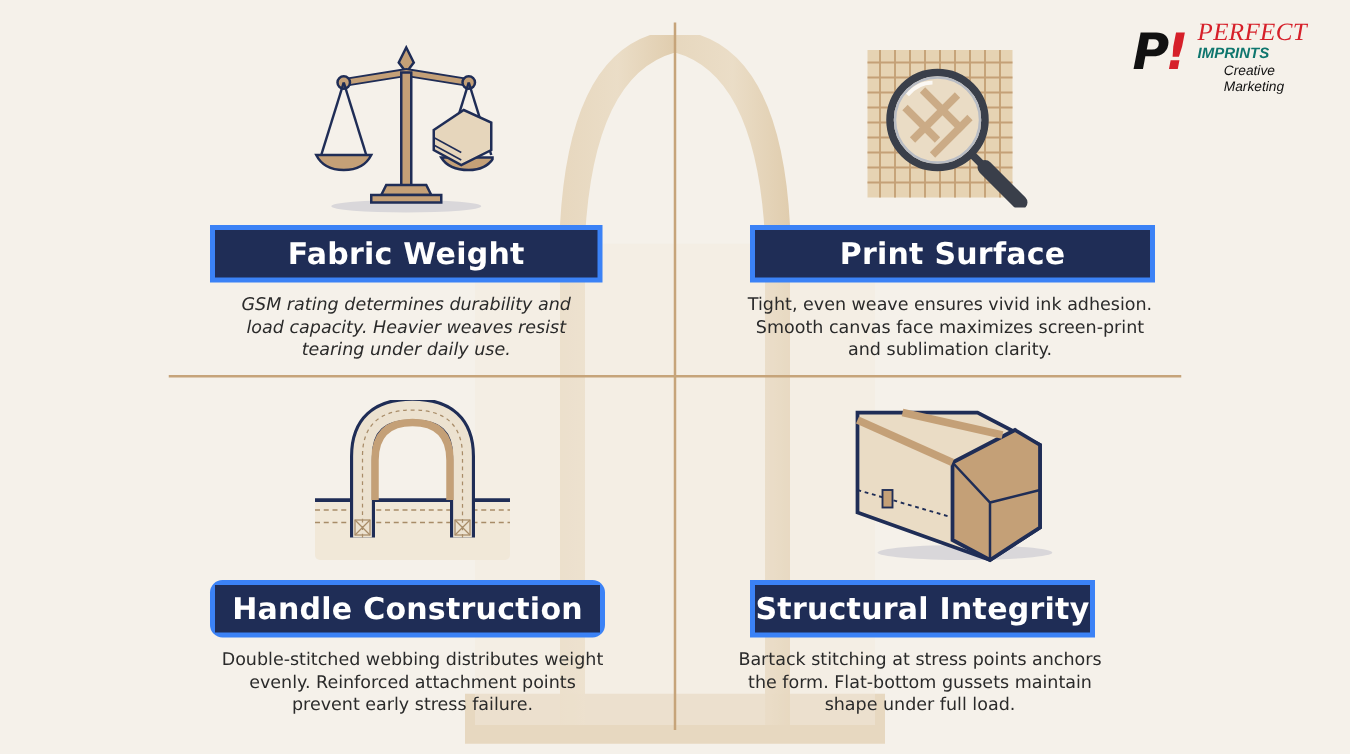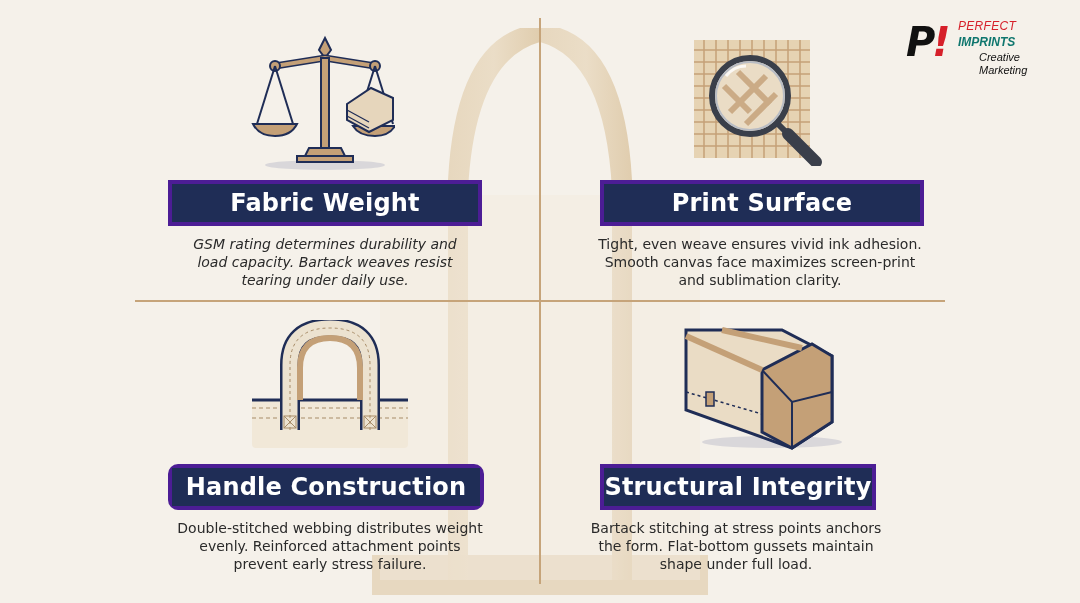--- a/index.html
+++ b/index.html
@@ -17,28 +17,28 @@
 
   
   .divider-v { position: absolute; left: 539px; top: 18px; width: 2px; height: 566px; background: #c6a47a; }
   .divider-h { position: absolute; left: 135px; top: 300px; width: 810px; height: 2px; background: #c6a47a; }
 
   
   .logo { position: absolute; left: 906px; top: 18px; width: 160px; height: 52px; }
   .logo-mark { position: absolute; left: 0; top: 4px; font-family: "DejaVu Sans", sans-serif; font-weight: bold; font-style: italic; font-size: 40px; line-height: 40px; color: #111; letter-spacing: -3px; }
   .logo-mark .bang { color: #d6202a; }
   .logo-text { position: absolute; left: 52px; top: 0; }
-  .logo-l1 { font-family: Liberation Sans, sans-serif; font-style: italic; color: #d6202a; font-size: 12px; line-height: 16px; letter-spacing: 0.3px; }
+  .logo-l1 { font-family: Liberation Serif, serif; font-style: italic; color: #d6202a; font-size: 20px; line-height: 16px; letter-spacing: 0.3px; }
   .logo-l2 { font-family: "Liberation Sans", sans-serif; font-style: italic; font-weight: bold; color: #0f766e; font-size: 12px; line-height: 17px; }
   .logo-l3 { font-family: "Liberation Sans", sans-serif; font-style: italic; color: #111; font-size: 11px; line-height: 13px; margin-left: 21px; }
 
   
   .banner {
     position: absolute; height: 46px;
-    background: #4c1d95; padding: 4px;
+    background: #3b82f6; padding: 4px;
   }
   .banner-inner {
     width: 100%; height: 100%; background: #1f2d56;
     display: flex; align-items: center; justify-content: center;
     color: #ffffff; font-family: "DejaVu Sans", sans-serif; font-weight: bold; font-size: 24px;
     letter-spacing: 0.2px;
   }
   .desc {
     position: absolute; text-align: center;
     font-family: "DejaVu Sans", sans-serif; font-size: 14px; line-height: 18px; color: #2a2a2a;
@@ -162,21 +162,21 @@
     <path d="M40 8 L120 26" stroke="#c4a077" stroke-width="6"></path>
     <path d="M4 70 L80 92" stroke="#1f2d56" stroke-width="1.5" stroke-dasharray="3 3"></path>
     <rect x="24" y="70" width="8" height="14" fill="#c4a077" stroke="#1f2d56" stroke-width="1.5"></rect>
   </svg>
 
   <div class="banner" style="left:168px;top:180px;width:314px;">
     <div class="banner-inner">Fabric Weight</div>
   </div>
   <div class="desc" style="left:150px;top:235px;width:350px;font-style:italic;">
     <div>GSM rating determines durability and</div>
-    <div>load capacity. Bartack weaves resist</div>
+    <div>load capacity. Heavier weaves resist</div>
     <div>tearing under daily use.</div>
   </div>
 
   <div class="banner" style="left:600px;top:180px;width:324px;">
     <div class="banner-inner">Print Surface</div>
   </div>
   <div class="desc" style="left:570px;top:235px;width:380px;">
     <div>Tight, even weave ensures vivid ink adhesion.</div>
     <div>Smooth canvas face maximizes screen-print</div>
     <div>and sublimation clarity.</div>

